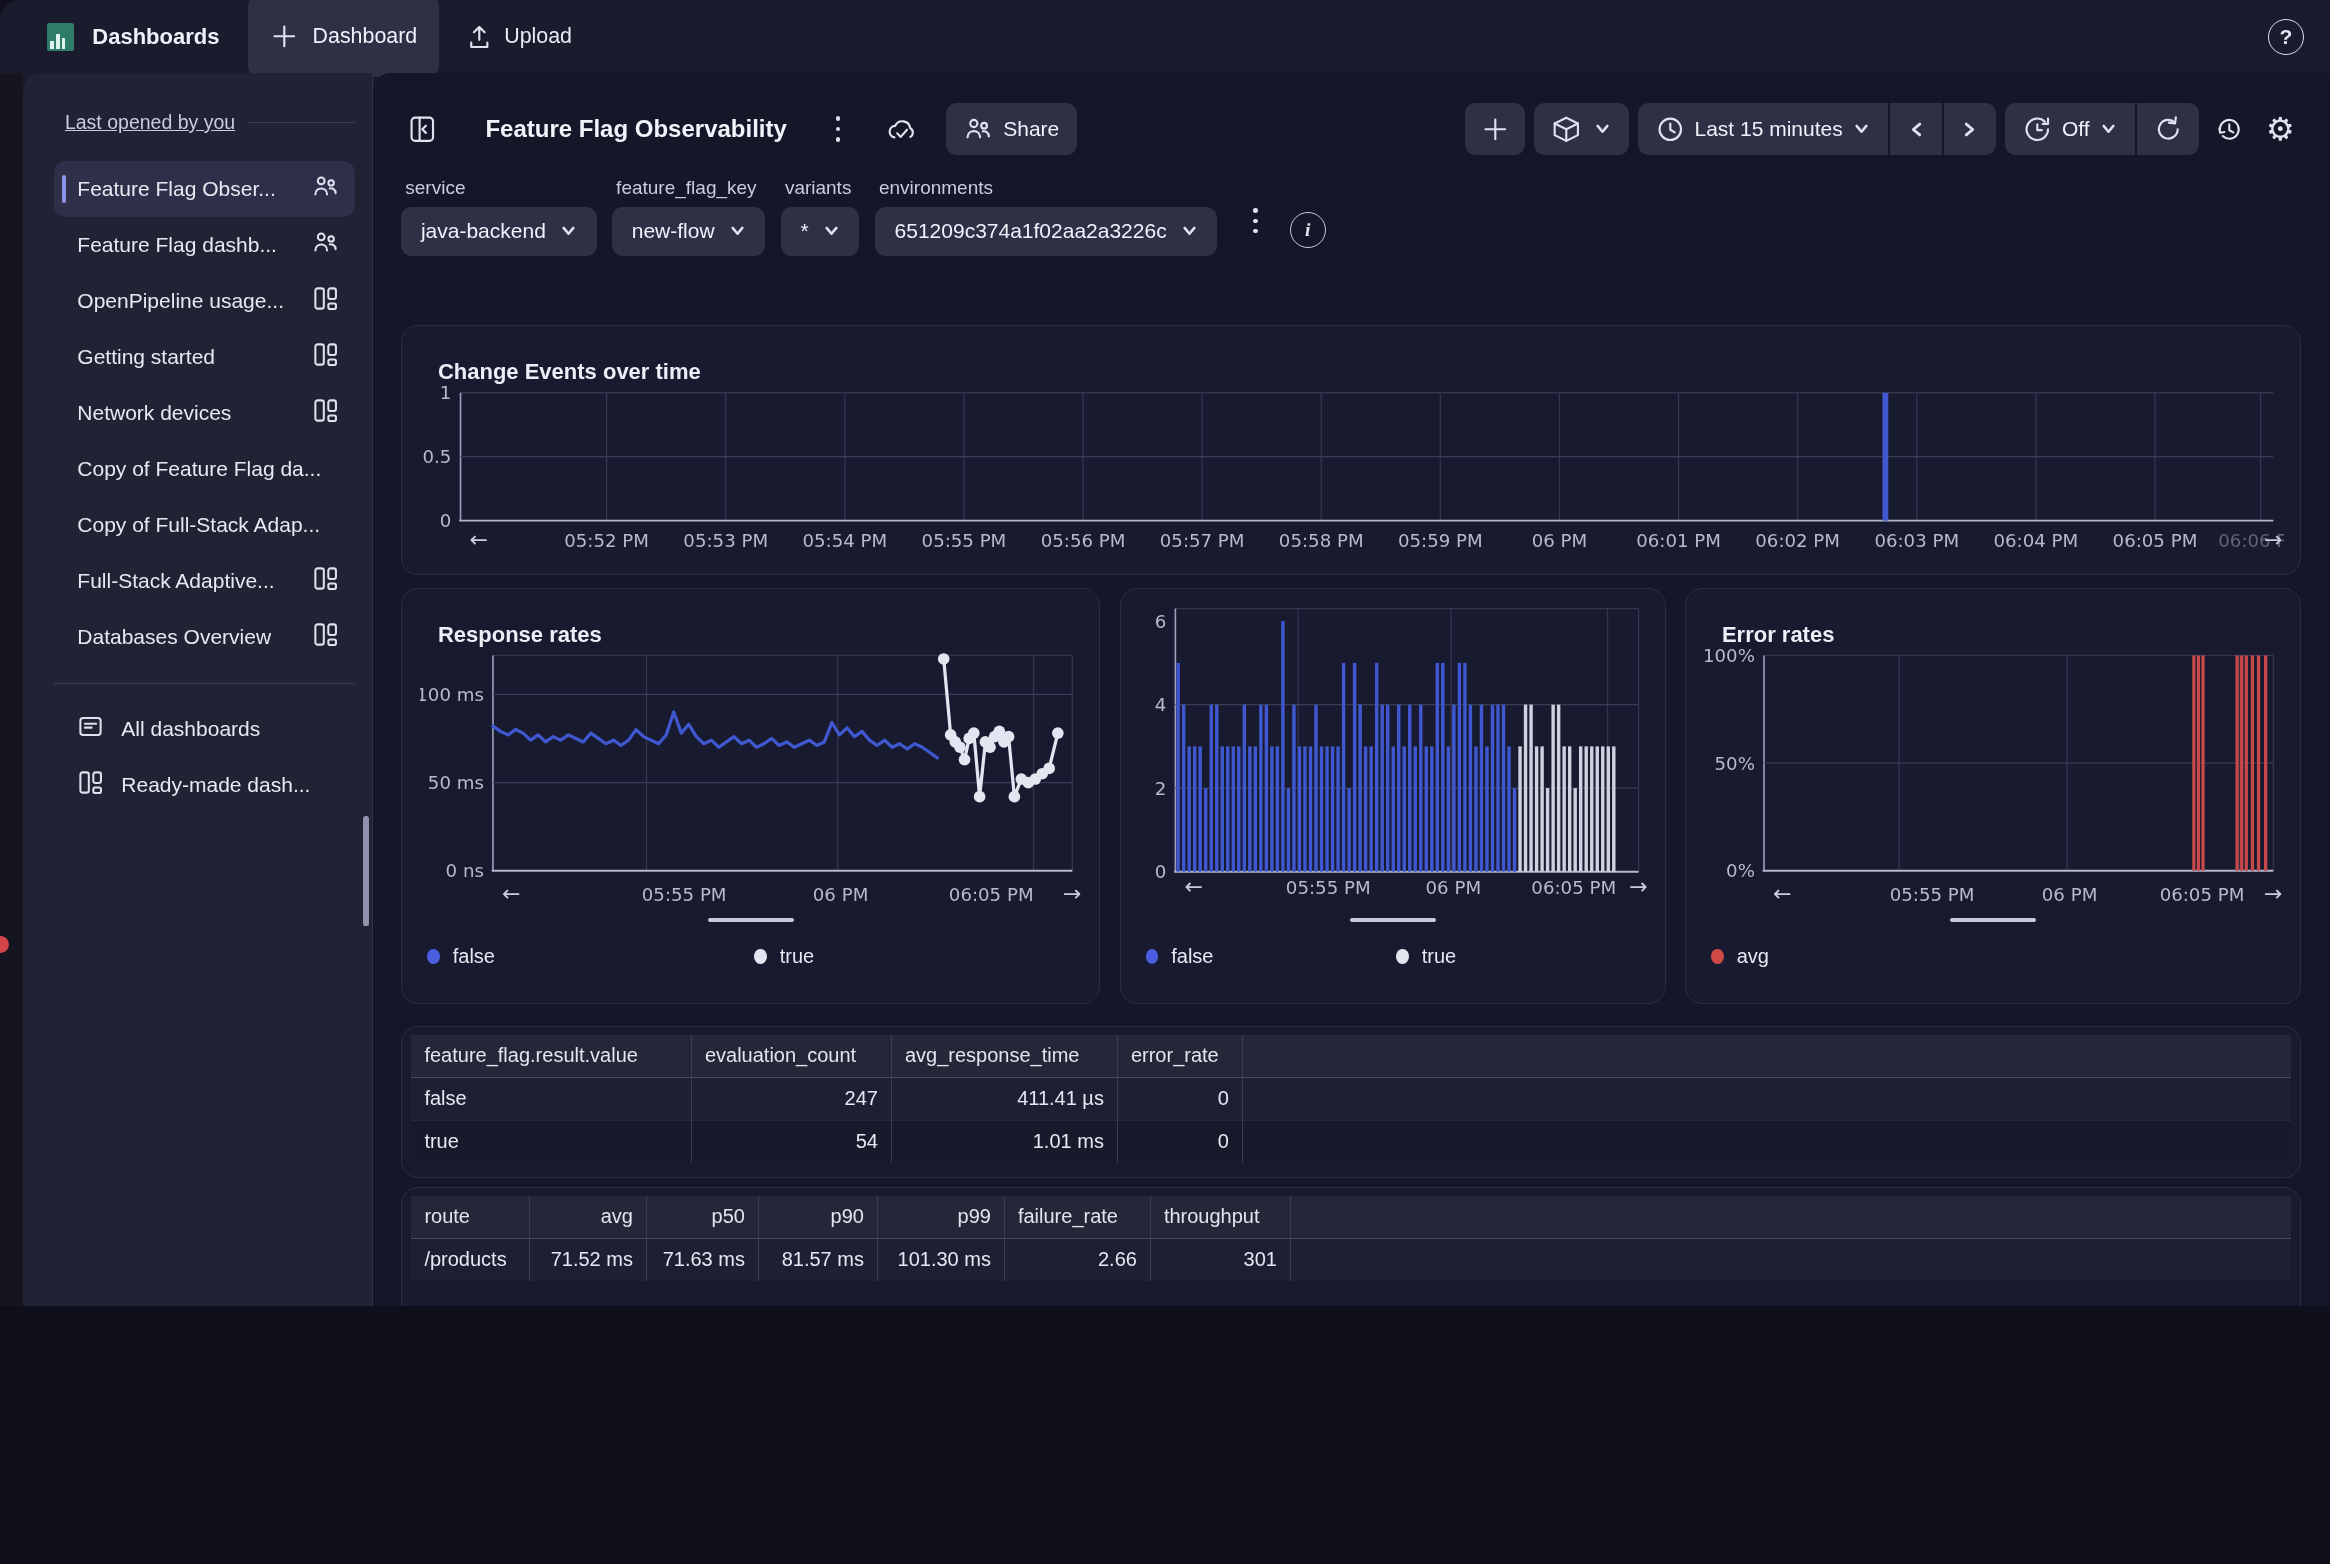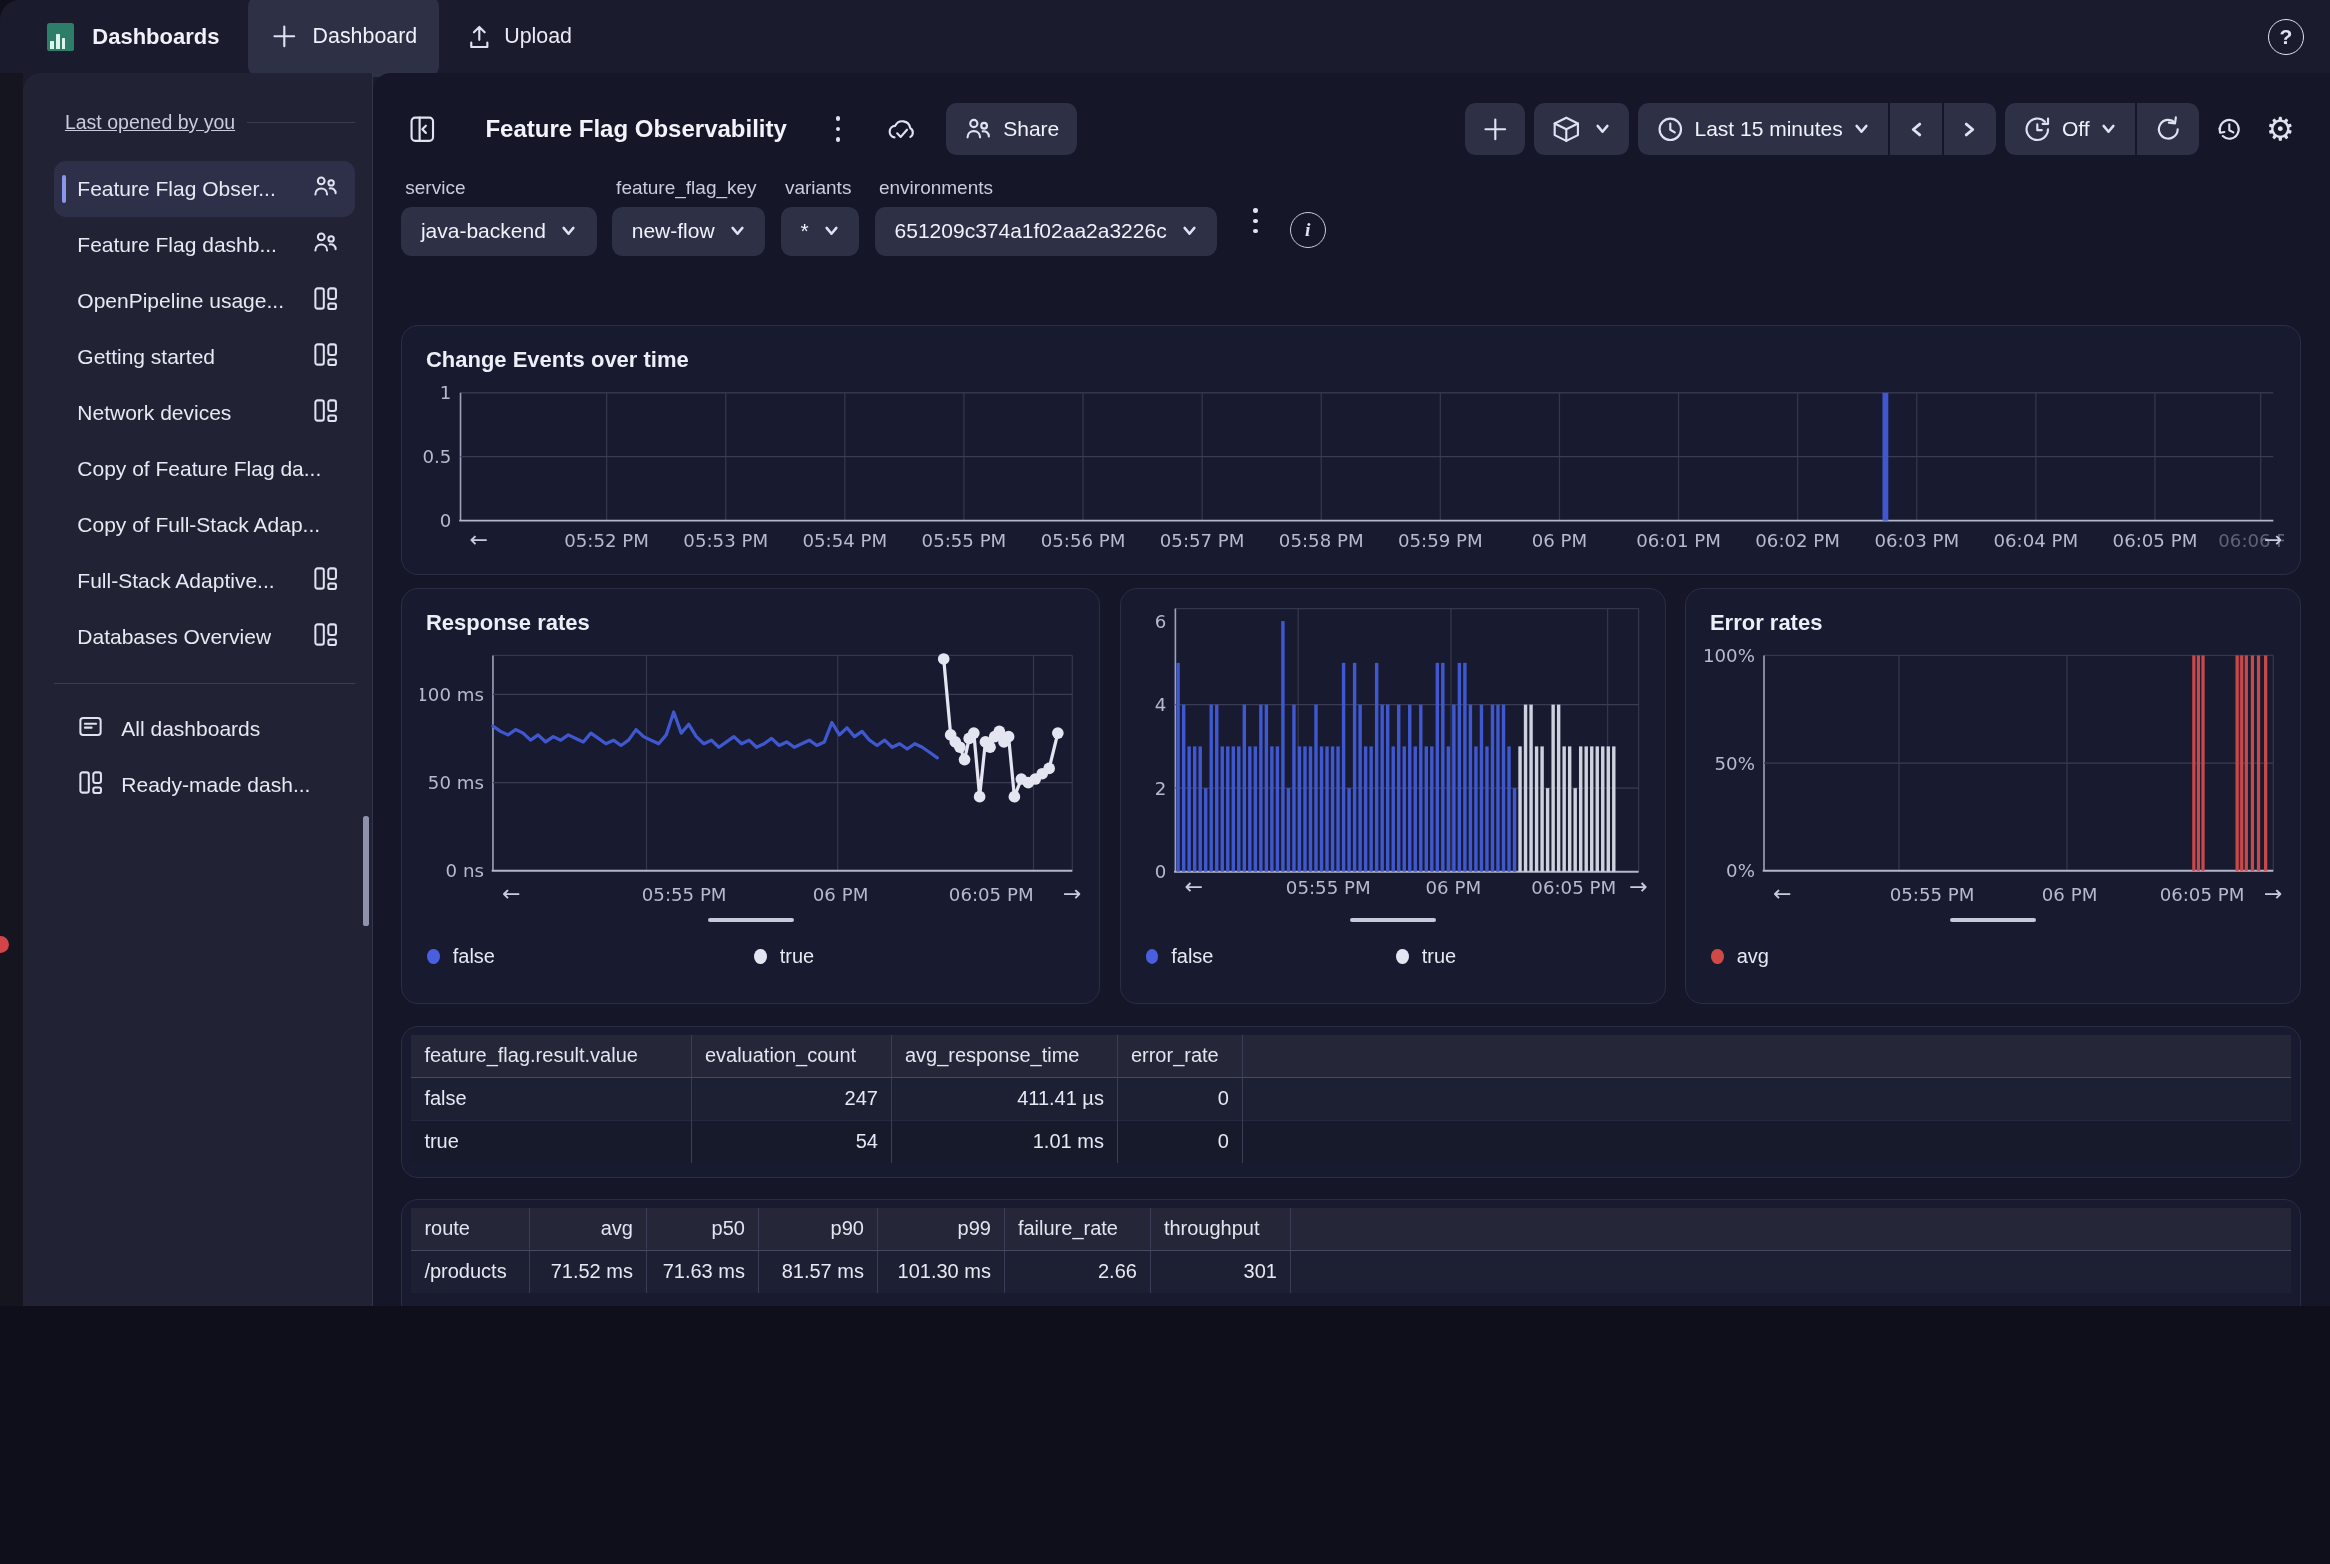--- a/index.html
+++ b/index.html
@@ -50,35 +50,35 @@
   .gear-glyph{font-size:32px;color:#dfe2f0;font-family:"DejaVu Sans",sans-serif;}
   
   .filter-row{margin-top:17px;display:flex;align-items:flex-end;gap:15.6px;}
   .ffield .flabel{font-size:19px;color:#c9ccdd;margin:0 0 7.8px 3.9px;}
   .fpill{display:flex;align-items:center;gap:14.3px;background:#2e3046;border-radius:10.4px;height:49px;padding:0 19.5px;font-size:21px;color:#f0f1fa;}
   .finfo{width:34px;height:34px;border:1.9px solid #c9ccdd;border-radius:50%;display:flex;align-items:center;justify-content:center;font-size:19.5px;font-style:italic;font-weight:700;color:#dfe2f0;margin-bottom:7.8px;font-family:"Liberation Serif",serif;}
   .fkebab{margin:0 2.6px 9px 6.5px;}
   
   .content{margin-top:69px;}
   .card{background:#181a2f;border:1.3px solid #2b2d45;border-radius:17px;box-sizing:border-box;position:relative;}
-  .card-title{position:absolute;top:17px;left:19.5px;margin:4px;font-size:22px;font-weight:600;color:#eceef8;}
+  .card-title{position:absolute;top:17px;left:19.5px;margin:16px;font-size:22px;font-weight:600;color:#eceef8;}
   .chart{position:absolute;left:18px;}
   .card-events{height:250px;margin-bottom:13px;}
   .card-events .chart{top:57px;}
   .card-row{display:flex;gap:19.5px;margin-bottom:22px;}
   .panel{height:416px;}
   .panel .chart{top:58px;}
   .panel.no-title .chart{top:13px;}
   .scrollind{position:absolute;top:329px;left:50%;transform:translateX(-50%);width:86px;height:4.5px;border-radius:2.6px;background:#c6c9da;}
   .legend{position:absolute;left:25px;right:18px;top:356px;height:28.6px;}
   .legend .li{position:absolute;display:flex;align-items:center;gap:13px;font-size:20px;color:#e6e8f2;}
   .legend .dot{width:12.3px;height:15px;border-radius:50%;}
   
   .tablecard{padding:7.8px 9px;}
-  .t1{height:152px;margin-bottom:21px;}
+  .t1{height:152px;margin-bottom:9px;}
   .t2{height:188px;}
   table{width:100%;border-collapse:collapse;font-size:20px;color:#e6e8f2;table-layout:fixed;}
   th,td{height:42px;padding:0 13px;font-weight:400;border-right:1.3px solid #3a3d55;white-space:nowrap;overflow:hidden;}
   th.filler,td.filler{border-right:none;}
   thead tr{background:#252738;}
   thead th{border-bottom:1.3px solid #464961;color:#e2e4f0;}
   tbody tr:nth-child(odd){background:#1d1f33;}
   tbody tr:nth-child(even){background:#171a2b;}
   tbody tr+tr td{border-top:1.3px solid #262840;}
   .al{text-align:left}.ar{text-align:right}

